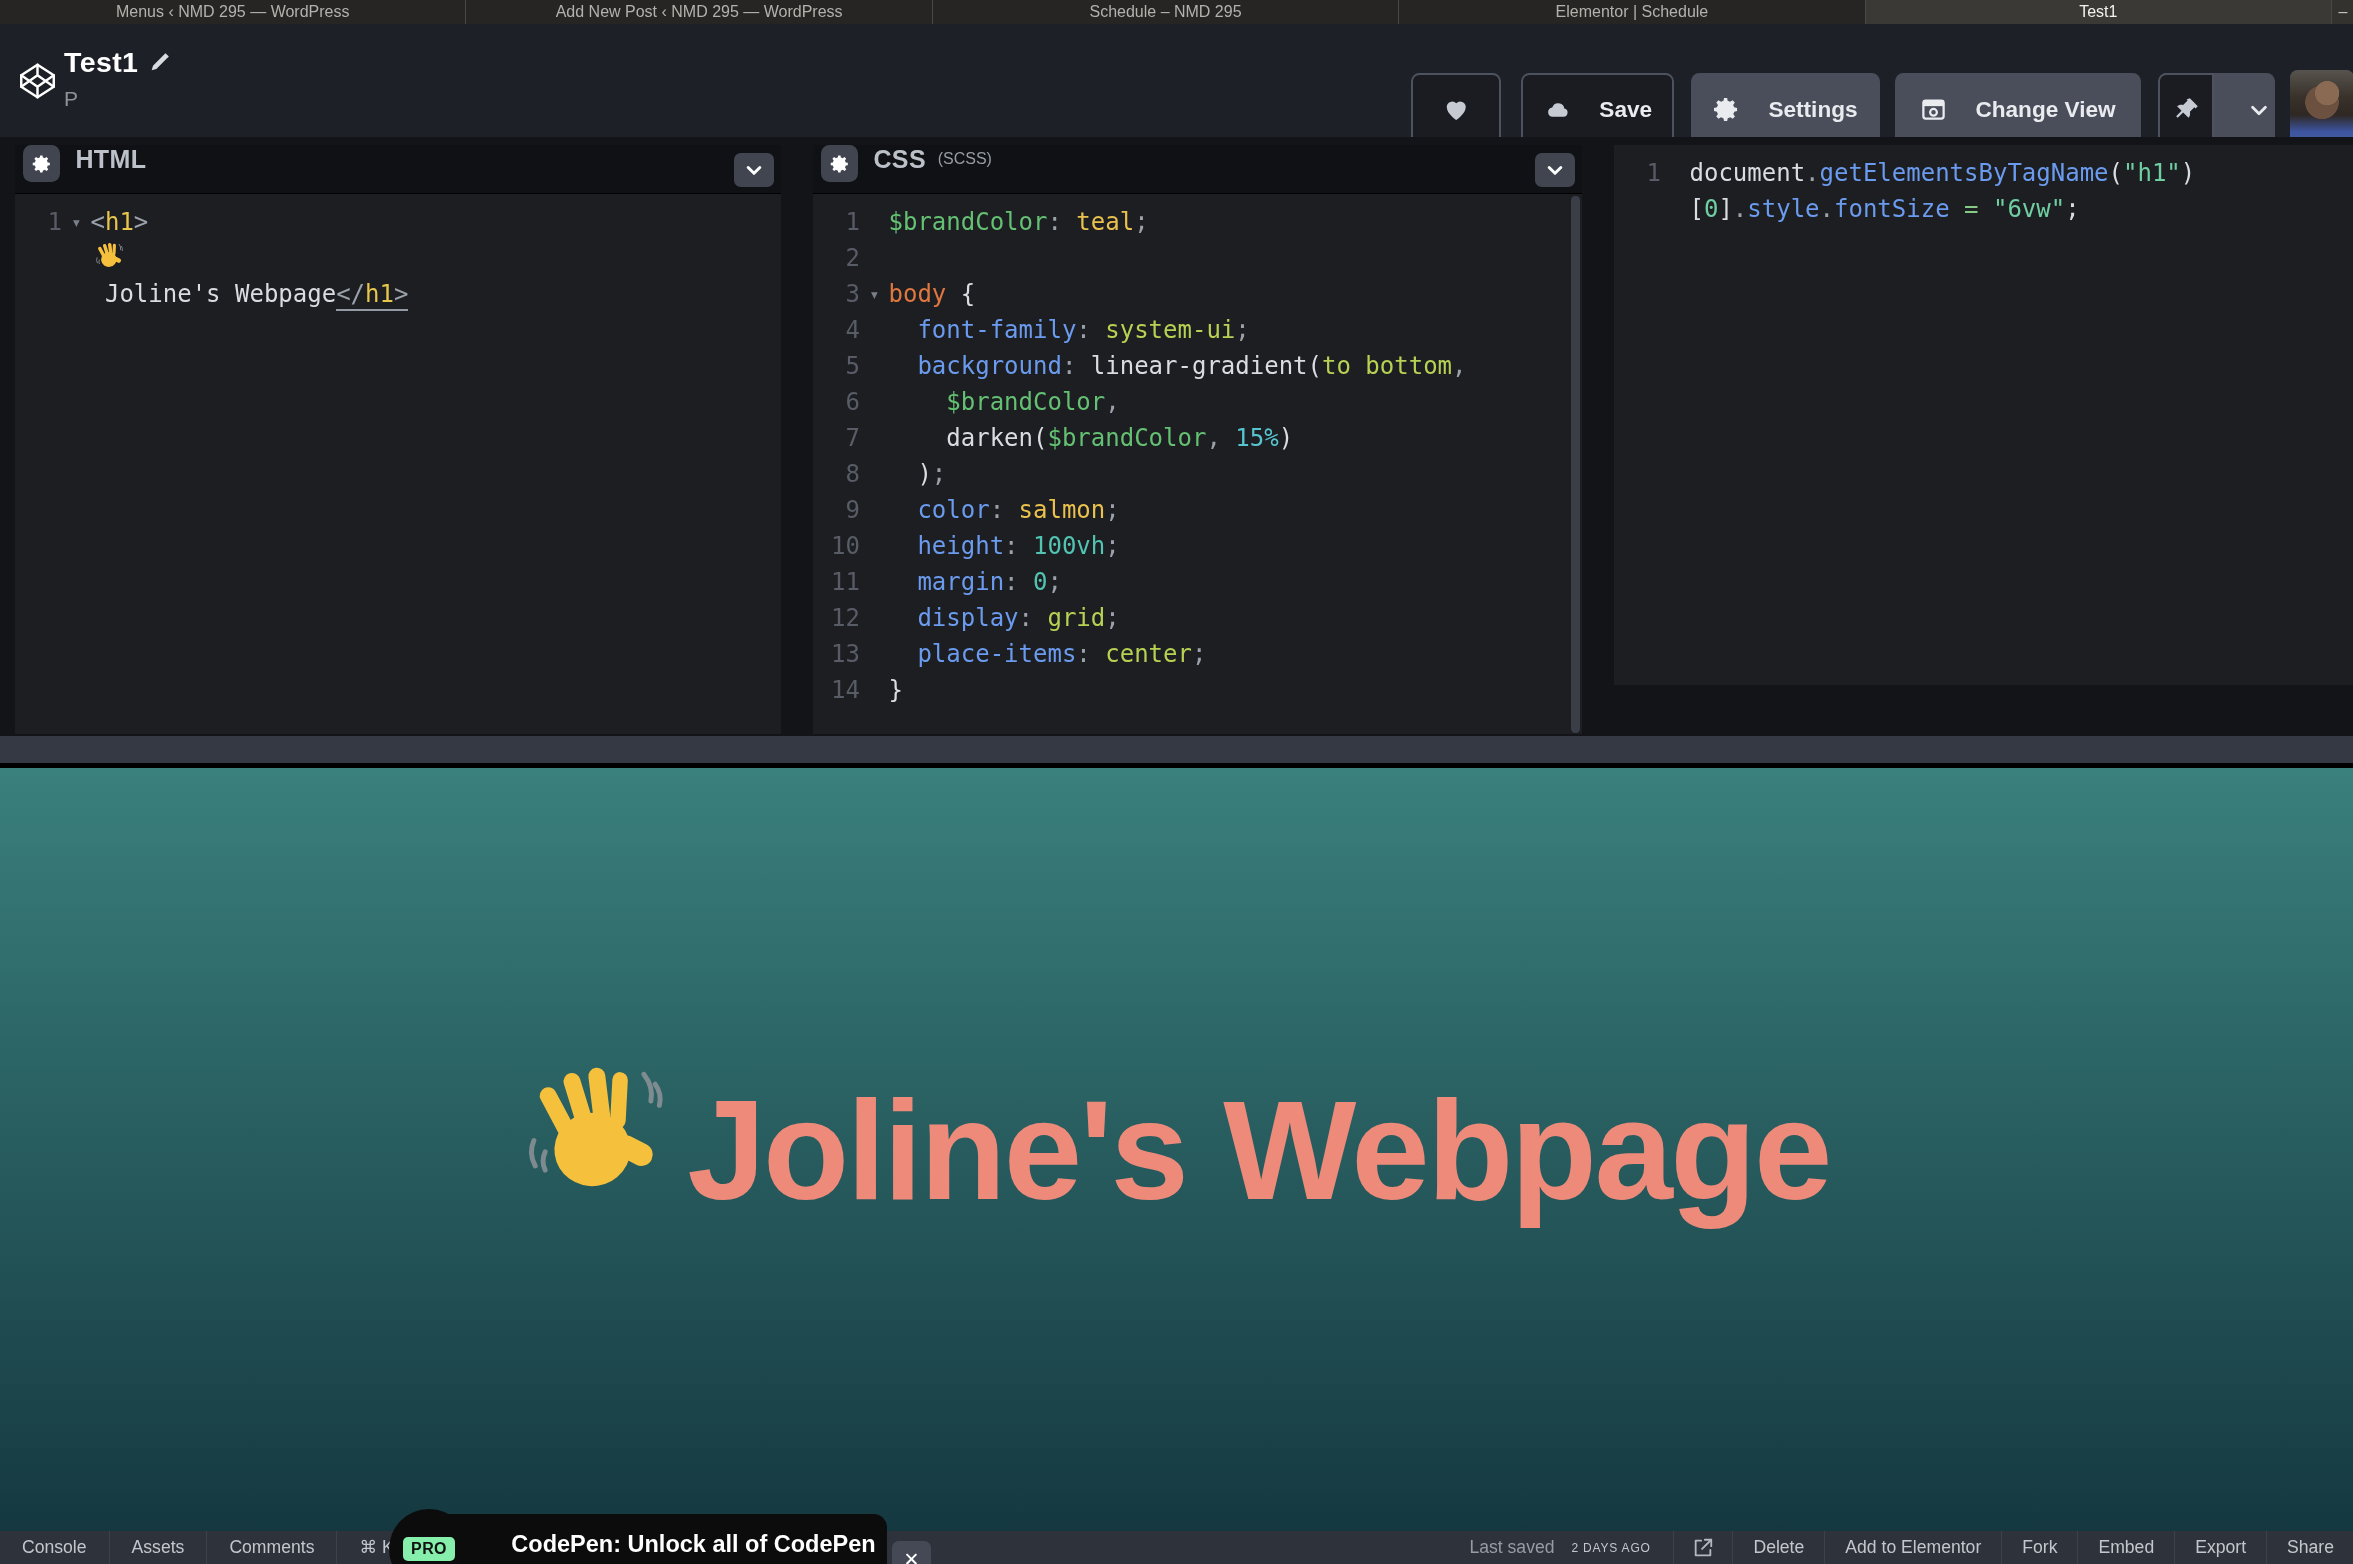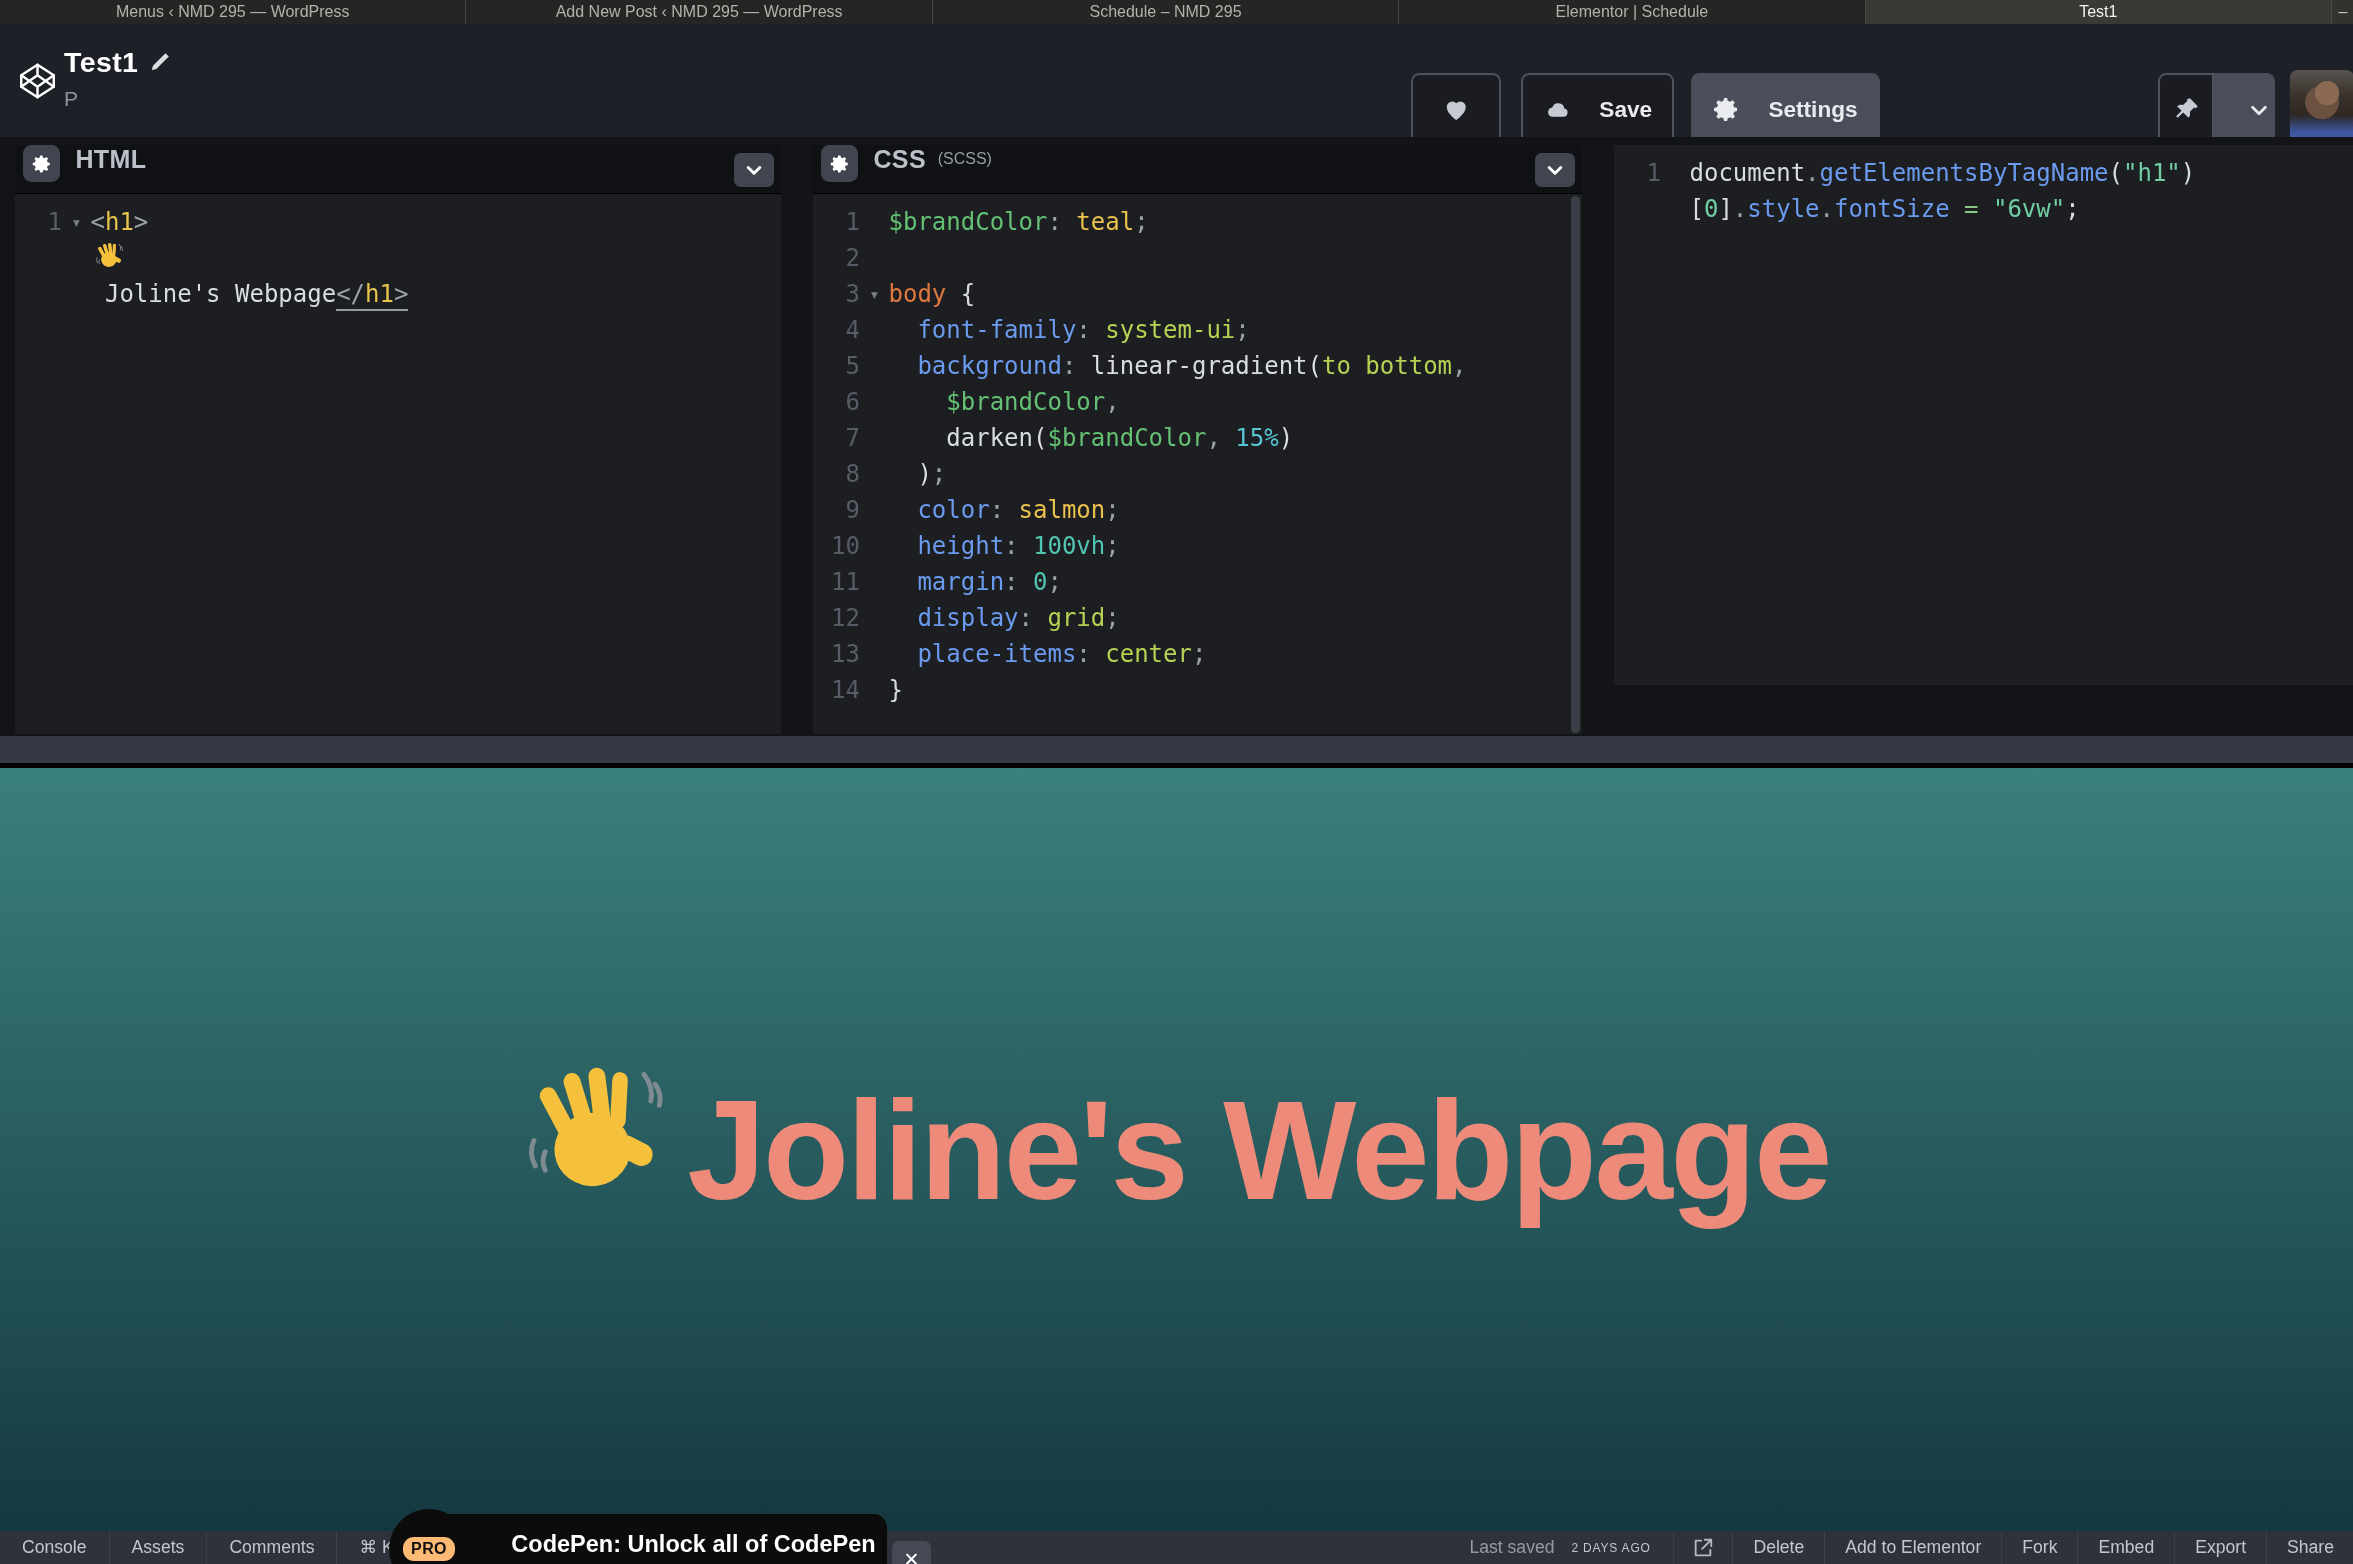--- a/index.html
+++ b/index.html
@@ -101,22 +101,22 @@
              border-left:1.7px solid #3d414c; cursor:pointer; }
 
   
   .ad { position:absolute; left:389px; top:1509px; z-index:5; cursor:pointer; }
   .ad-rect { position:absolute; left:34px; top:5px; width:464px; height:72px; background:#0c0c0d;
              border-radius:13.4px; display:flex; align-items:center; justify-content:center;
              padding-left:77px; }
   .ad-text { color:#fff; font-weight:bold; font-size:23.5px; white-space:nowrap; margin-top:-11.7px; }
   .ad-circle { position:absolute; left:0; top:0; width:80px; height:80px; background:#0c0c0d;
                border-radius:50%; display:flex; align-items:center; justify-content:center; }
-  .pro-pill { background:#fdba74; color:#111; font-weight:900; font-size:16px; padding:3.4px 8.4px;
-              border-radius:11px; letter-spacing:0.4px; }
+  .pro-pill { background:#86efac; color:#111; font-weight:900; font-size:16px; padding:3.4px 8.4px;
+              border-radius:5px; letter-spacing:0.4px; }
   .ad-close { position:absolute; left:503px; top:32px; width:39px; height:37px; background:#454956;
               border-radius:6.7px; color:#fff; font-size:19px; font-weight:bold;
               display:flex; align-items:center; justify-content:center; cursor:pointer; }
 
   .icon-svg { display:block; }
 </style>
 </head>
 <body>
 
 <div class="stage">
@@ -168,20 +168,30 @@
 
     <div class="hbtn gray btn-settings">
       <span>
         <svg class="icon-svg" width="27" height="27" viewBox="0 0 24 24" fill="#e9ebef">
           <path d="M12 8a4 4 0 1 0 0 8 4 4 0 0 0 0-8zm9.4 5.4v-2.8l-2.6-.5a7 7 0 0 0-.9-2.2l1.5-2.2-2-2-2.2 1.5a7 7 0 0 0-2.2-.9L12.6 1.7h-2.8l-.5 2.6a7 7 0 0 0-2.2.9L4.9 3.7l-2 2 1.5 2.2a7 7 0 0 0-.9 2.2l-2.6.5v2.8l2.6.5c.2.8.5 1.5.9 2.2l-1.5 2.2 2 2 2.2-1.5c.7.4 1.4.7 2.2.9l.5 2.6h2.8l.5-2.6c.8-.2 1.5-.5 2.2-.9l2.2 1.5 2-2-1.5-2.2c.4-.7.7-1.4.9-2.2l2.6-.5z"></path>
         </svg>
       </span>
       <span>Settings</span>
     </div>
 
+    <div class="hbtn gray btn-view">
+      <span>
+        <svg class="icon-svg" width="27" height="27" viewBox="0 0 24 24">
+          <rect x="3" y="4" width="18" height="16" rx="2" fill="none" stroke="#e9ebef" stroke-width="2"></rect>
+          <rect x="3" y="4" width="18" height="5" fill="#e9ebef"></rect>
+          <circle cx="12" cy="14.5" r="3" fill="none" stroke="#e9ebef" stroke-width="2"></circle>
+        </svg>
+      </span>
+      <span>Change View</span>
+    </div>
 
     <div class="hbtn btn-pin">
       <div class="pin-main">
         <span>
           <svg class="icon-svg" width="27" height="27" viewBox="0 0 24 24" fill="#c6cad3">
             <path d="M15 2l7 7-2 2-1-1-4 4c.5 2 .2 4-1.2 5.4L9 14.6 4.2 19.4 2.8 18l4.8-4.8-4-4C5 7.8 7 7.5 9 8l4-4-1-1 3-1z"></path>
           </svg>
         </span>
       </div>
       <div class="pin-caret">

